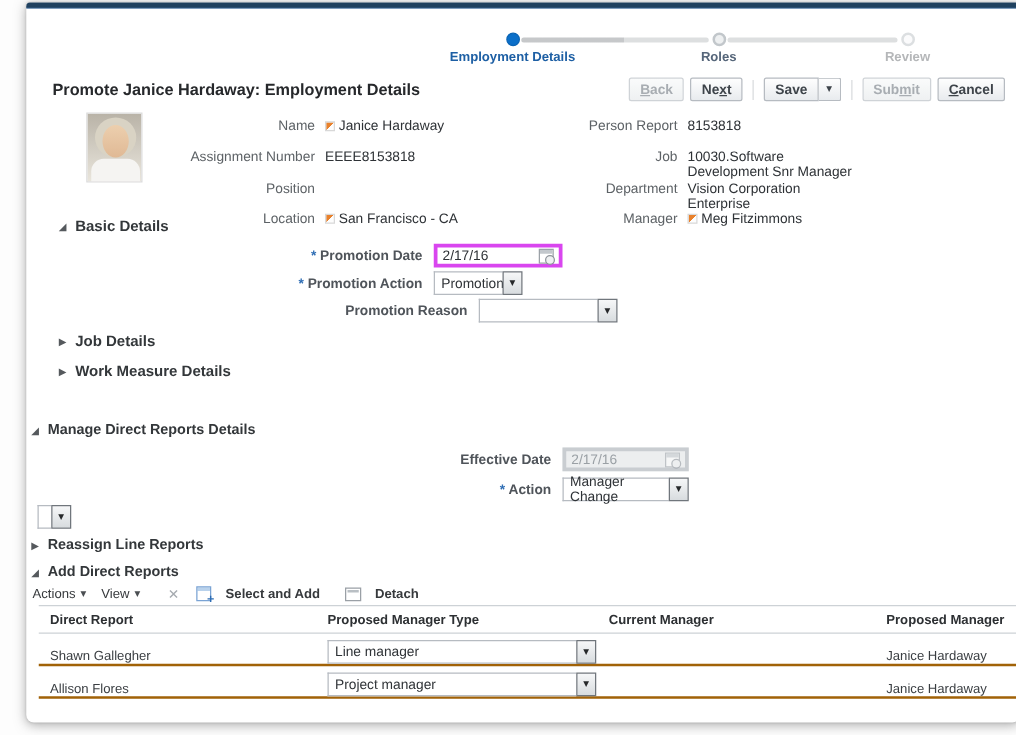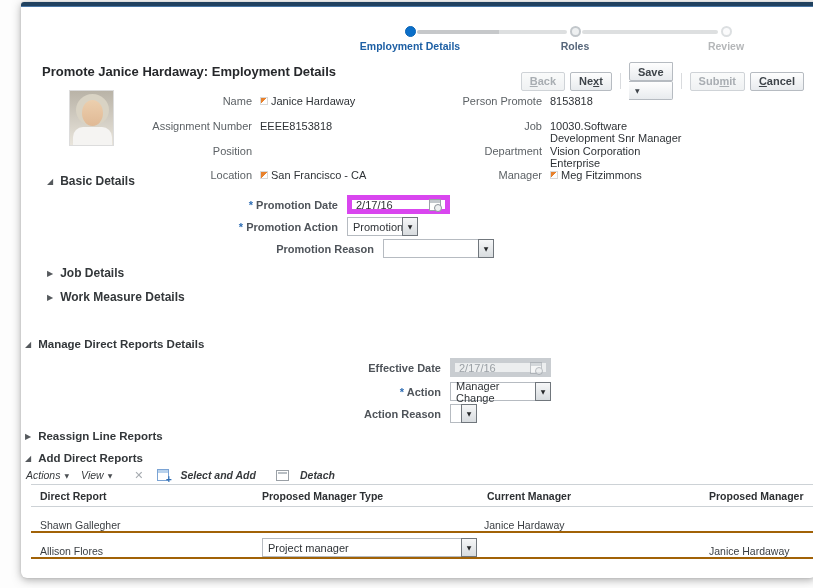--- a/index.html
+++ b/index.html
@@ -24,21 +24,21 @@
 
   .title { position:absolute; left:21px; top:62px; font-size:13px; font-weight:bold; color:#26282b; }
 
   
   .actionsbar { position:absolute; right:12px; top:60px; display:flex; align-items:center; gap:5px; }
   .btn { height:19px; padding:0 8px; font-family:"Liberation Sans",sans-serif; font-size:11px; font-weight:bold;
          color:#3e444a; background:linear-gradient(#fefefe,#e8ebee); border:1px solid #b6bbc1; border-radius:2px;
          display:inline-flex; align-items:center; cursor:default; white-space:nowrap; }
   .btn.disabled { color:#a8adb2; background:linear-gradient(#fafbfb,#eff1f2); border-color:#cfd3d7; }
   .btn u { text-decoration:underline; }
-  .split { display:inline-flex;flex-direction:column; }
+  .split { display:inline-flex; }
   .split .main { border-radius:2px 0 0 2px; }
   .split .arrow { border-left:none; border-radius:0 2px 2px 0; padding:0 6px; font-size:6px;
                   font-family:"DejaVu Sans",sans-serif; }
   .vsep { width:1px; height:16px; background:#d9dbde; margin:0 3px; }
 
   
   .photo { position:absolute; left:48px; top:88px; width:45px; height:56px; overflow:hidden;
            background:linear-gradient(180deg,#b9b3a7,#e9e5dc); border:1px solid #dcdcdc; }
   .photo .hair { position:absolute; left:6px; top:3px; width:33px; height:32px; border-radius:50%;
                  background:#d9d3c4; }
@@ -62,38 +62,38 @@
   .sec.inner { font-size:12px; }
   .sec.outer { font-size:11.5px; }
 
   
   .frow { position:absolute; left:0; width:795px; height:19px; font-size:11px; display:flex; align-items:center; }
   .flabel { display:inline-block; text-align:right; color:#4f545a; font-weight:bold; }
   .flabel.w1 { width:317px; }
   .flabel.w2 { width:420px; }
   .req::before { content:"* "; color:#2e6db4; font-weight:bold; }
   .gap { display:inline-block; width:9px; }
-  .textbox { height:19px; border:5px solid #d946ef; background:#fff; display:inline-flex; align-items:center;
+  .textbox { height:19px; border:3px solid #d946ef; background:#fff; display:inline-flex; align-items:center;
              justify-content:space-between; padding:0 4px; font-size:11px; color:#2f3337; }
   .textbox.disabled { background:#eceeef; color:#9aa0a5; border-color:#c9cdd1; }
   .cal { position:relative; width:12px; height:12px; border:1px solid #9ba1a7; background:#fff; flex:none; }
   .cal::before { content:""; position:absolute; left:0; top:0; right:0; height:3px; background:#c2c7cc; }
   .cal::after { content:""; position:absolute; right:-2px; bottom:-2px; width:6px; height:6px; border-radius:50%;
                 background:#eef0f1; border:1px solid #8d939a; }
   .cal.dim { opacity:.55; }
   .select { display:inline-flex; height:19px; }
   .selval { border:1px solid #b6bbc1; border-right:none; background:#fff; display:flex; align-items:center;
             padding:0 5px; font-size:11px; color:#2f3337; }
   .selbtn { width:16px; display:flex; align-items:center; justify-content:center; border:1px solid #70767c;
             background:linear-gradient(#f6f7f8,#d8dcdf); font-size:6px; color:#26282a;
             font-family:"DejaVu Sans",sans-serif; }
 
   
   .toolbar { position:absolute; left:5px; top:464px; height:18px; display:flex; align-items:center;
-             font-size:10.5px; color:#36393c;font-style:italic; }
+             font-size:10.5px; color:#36393c; }
   .menu { display:inline-flex; align-items:center; gap:4px; }
   .dcar { font-family:"DejaVu Sans",sans-serif; font-size:6px; color:#4a4e52; }
   .xicon { font-family:"DejaVu Sans",sans-serif; font-size:11px; font-weight:bold; color:#a6abb0; }
   .addico { position:relative; width:12px; height:12px; border:1px solid #7aa3d4;
             background:linear-gradient(#b9d2ec 0 3px,#ffffff 3px); }
   .addico::after { content:"+"; position:absolute; right:-3px; bottom:-5px; color:#2e6db4; font-weight:bold;
                    font-size:10px; }
   .detico { position:relative; width:13px; height:11px; border:1px solid #9aa0a6; background:#fff; }
   .detico::before { content:""; position:absolute; left:1px; right:1px; top:1px; height:2px; background:#b9bfc4; }
   .tlabel { font-weight:bold; }
@@ -147,21 +147,21 @@
       <span class="face"></span>
       <span class="torso"></span>
     </div>
 
     <div class="srow" style="top:93px;">
       <span class="slab-l">Name</span>
       <span class="sval-l">
           <i class="flag"></i>
           <span>Janice Hardaway</span>
         </span>
-      <span class="slab-r">Person Promote</span>
+      <span class="slab-r">Person Report</span>
       <span class="sval-r">
           <span>8153818</span>
         </span>
     </div>
     <div class="srow" style="top:118px;">
       <span class="slab-l">Assignment Number</span>
       <span class="sval-l">
           <span>EEEE8153818</span>
         </span>
       <span class="slab-r">Job</span>
@@ -244,21 +244,20 @@
     </div>
     <div class="frow" style="top:380px;">
       <span class="flabel w2 req">Action</span>
       <span class="gap"></span>
       <span class="select">
         <span class="selval" style="width:85px;">Manager Change</span>
         <span class="selbtn">▼</span>
       </span>
     </div>
     <div class="frow" style="top:402px;">
-      <span class="flabel w2">Action Reason</span>
       <span class="gap"></span>
       <span class="select">
         <span class="selval" style="width:7px;"></span>
         <span class="selbtn">▼</span>
       </span>
     </div>
 
     <div class="sec outer" style="left:4px; top:428px;">
       <span class="tri">▶</span>
       <span>Reassign Line Reports</span>
@@ -296,20 +295,26 @@
 
     <div class="tbl">
       <div class="thead">
         <span class="tc1">Direct Report</span>
         <span class="tc2">Proposed Manager Type</span>
         <span class="tc3">Current Manager</span>
         <span class="tc4">Proposed Manager</span>
       </div>
       <div class="trow">
         <span class="tc1">Shawn Gallegher</span>
+        <span class="tc2">
+          <span class="select rowsel">
+            <span class="selval">Line manager</span>
+            <span class="selbtn">▼</span>
+          </span>
+        </span>
         <span class="tc3"></span>
         <span class="tc4">Janice Hardaway</span>
       </div>
       <div class="trow">
         <span class="tc1">Allison Flores</span>
         <span class="tc2">
           <span class="select rowsel">
             <span class="selval">Project manager</span>
             <span class="selbtn">▼</span>
           </span>

